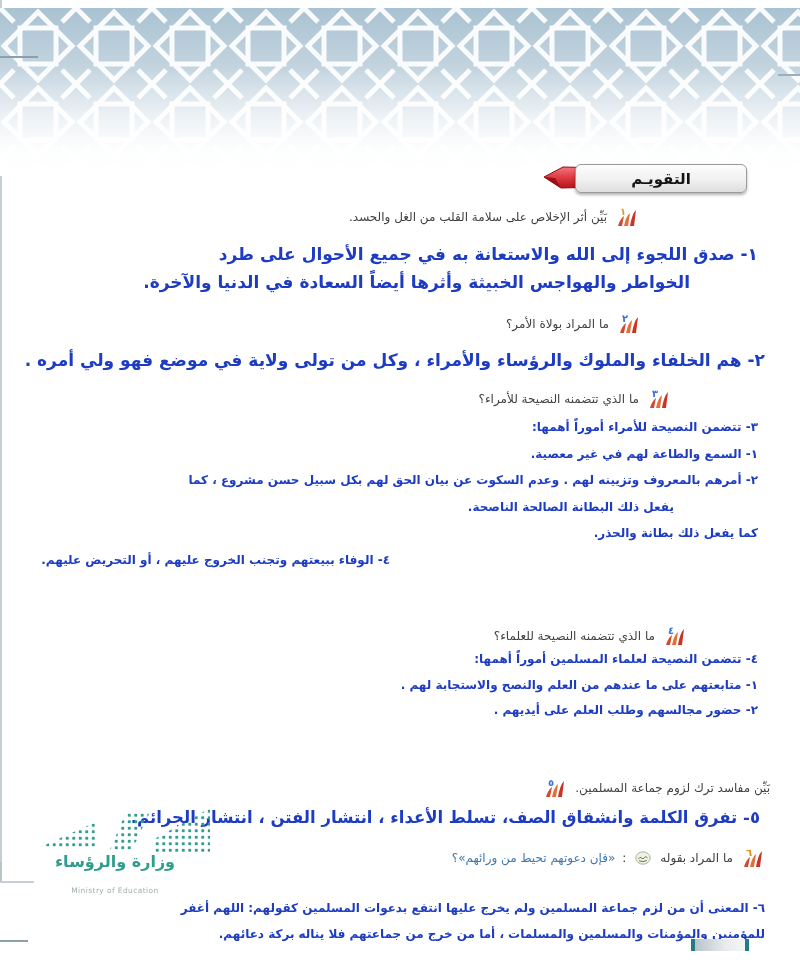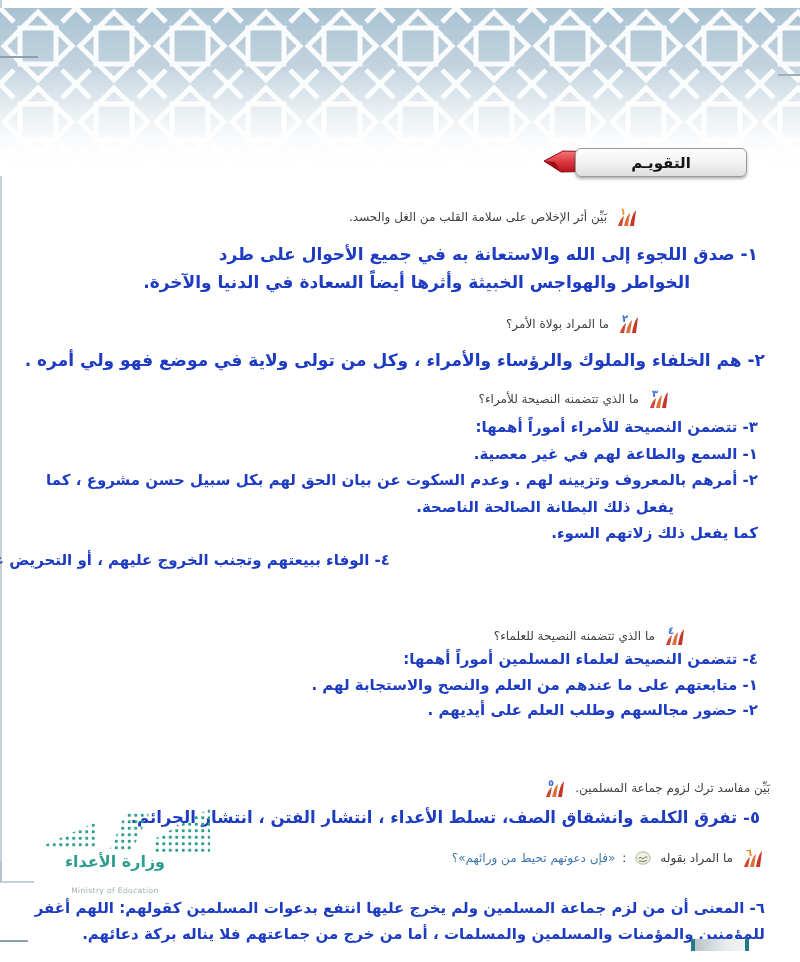--- a/index.html
+++ b/index.html
@@ -13,21 +13,21 @@
   .header-fade{
     position:absolute;left:0;top:8px;width:800px;height:168px;
     background:linear-gradient(to bottom,
       rgba(255,255,255,0) 0%,
       rgba(255,255,255,0.08) 35%,
       rgba(255,255,255,0.55) 62%,
       rgba(255,255,255,0.92) 85%,
       #ffffff 100%);
   }
   
-  .banner{position:absolute;top:148px;right:55px;width:170px;height:27px;}
+  .banner{position:absolute;top:164px;right:55px;width:170px;height:27px;}
   .banner-pill{
     position:absolute;left:0;top:0;width:170px;height:27px;
     background:linear-gradient(to bottom,#fdfdfd 0%,#f1f1f1 55%,#dedede 100%);
     border:1px solid #9a9a9a;border-radius:6px;
     box-shadow:0 2px 3px rgba(0,0,0,0.30);
     display:flex;align-items:center;justify-content:center;
     font-weight:bold;font-size:15px;color:#151515;
   }
   .banner-pencil{position:absolute;left:-34px;top:1px;}
   
@@ -35,21 +35,21 @@
     position:absolute;display:flex;align-items:center;gap:7px;
     direction:rtl;white-space:nowrap;
   }
   .q-text{font-size:12px;color:#404040;}
   .q-icon{flex:0 0 auto;display:inline-block;width:26px;height:24px;}
   .quote{color:#3e76ae;}
   .pbuh{display:inline-block;vertical-align:middle;margin:0 2px;}
   
   .answer{
     position:absolute;left:0;direction:rtl;text-align:right;
-    font-weight:bold;color:#1d3cc2;font-size:15px;
+    font-weight:bold;color:#1d3cc2;font-size:12px;
   }
   .answer .answer-line{white-space:nowrap;}
   #a1{right:42px;top:240px;font-size:17px;line-height:28px;}
   #a1 .answer-line:nth-child(2){margin-right:68px;}
   #a2{right:35px;top:347px;font-size:17px;line-height:26px;}
   #a3{right:42px;top:414px;line-height:26.5px;}
   #a3 .answer-line:nth-child(4){margin-right:84px;}
   #a3 .answer-line:nth-child(6){margin-right:368px;}
   #a4{right:42px;top:647px;line-height:25.5px;}
   #a5{right:40px;top:805px;font-size:16.5px;line-height:26px;}
@@ -163,21 +163,21 @@
     <text x="9" y="10" font-size="10" font-weight="bold" text-anchor="middle" fill="#3a6fd8">٣</text>
   </svg>
   <span class="q-text">ما الذي تتضمنه النصيحة للأمراء؟</span>
 </div>
 
 <div class="answer" id="a3">
   <div class="answer-line">٣- تتضمن النصيحة للأمراء أموراً أهمها:</div>
   <div class="answer-line">١- السمع والطاعة لهم في غير معصية.</div>
   <div class="answer-line">٢- أمرهم بالمعروف وتزيينه لهم . وعدم السكوت عن بيان الحق لهم بكل سبيل حسن مشروع ، كما</div>
   <div class="answer-line">يفعل ذلك البطانة الصالحة الناصحة.</div>
-  <div class="answer-line">كما يفعل ذلك زلاتهم السوء.</div>
+  <div class="answer-line">كما يفعل ذلك بطانة والحذر.</div>
   <div class="answer-line">٤- الوفاء ببيعتهم وتجنب الخروج عليهم ، أو التحريض عليهم.</div>
 </div>
 
 <div class="q-row" style="top:624px;right:112px;">
   <svg class="q-icon" viewBox="0 0 26 24">
     <path d="M4 21 Q6 14 10 11 L8 21 Z" fill="#cf4a30"></path>
     <path d="M10 21 Q12 11 16 8 L14 21 Z" fill="#e0703a"></path>
     <path d="M16 21 Q18 9 22 5 L20 21 Z" fill="#c83428"></path>
     <text x="9" y="10" font-size="10" font-weight="bold" text-anchor="middle" fill="#3a6fd8">٤</text>
   </svg>
@@ -225,21 +225,21 @@
   <div class="answer-line">٦- المعنى أن من لزم جماعة المسلمين ولم يخرج عليها انتفع بدعوات المسلمين كقولهم: اللهم أغفر</div>
   <div class="answer-line">للمؤمنين والمؤمنات والمسلمين والمسلمات ، أما من خرج من جماعتهم فلا يناله بركة دعائهم.</div>
 </div>
 
 <div class="moe-logo">
   <div class="logo-dots">
     <div class="dcl d1"></div>
     <div class="dcl d2"></div>
     <div class="dcl d3"></div>
   </div>
-  <div class="logo-wordmark">وزارة الأعداء</div>
+  <div class="logo-wordmark">وزارة والرؤساء</div>
   <div class="logo-subtitle">Ministry of Education</div>
 </div>
 
 <div class="footer-marker"></div>
 
 <div class="tick tick-tl"></div>
 <div class="tick tick-tr"></div>
 <div class="edge-r"></div>
 <div class="tick tick-bl"></div>
 <div class="corner-br-v"></div>

